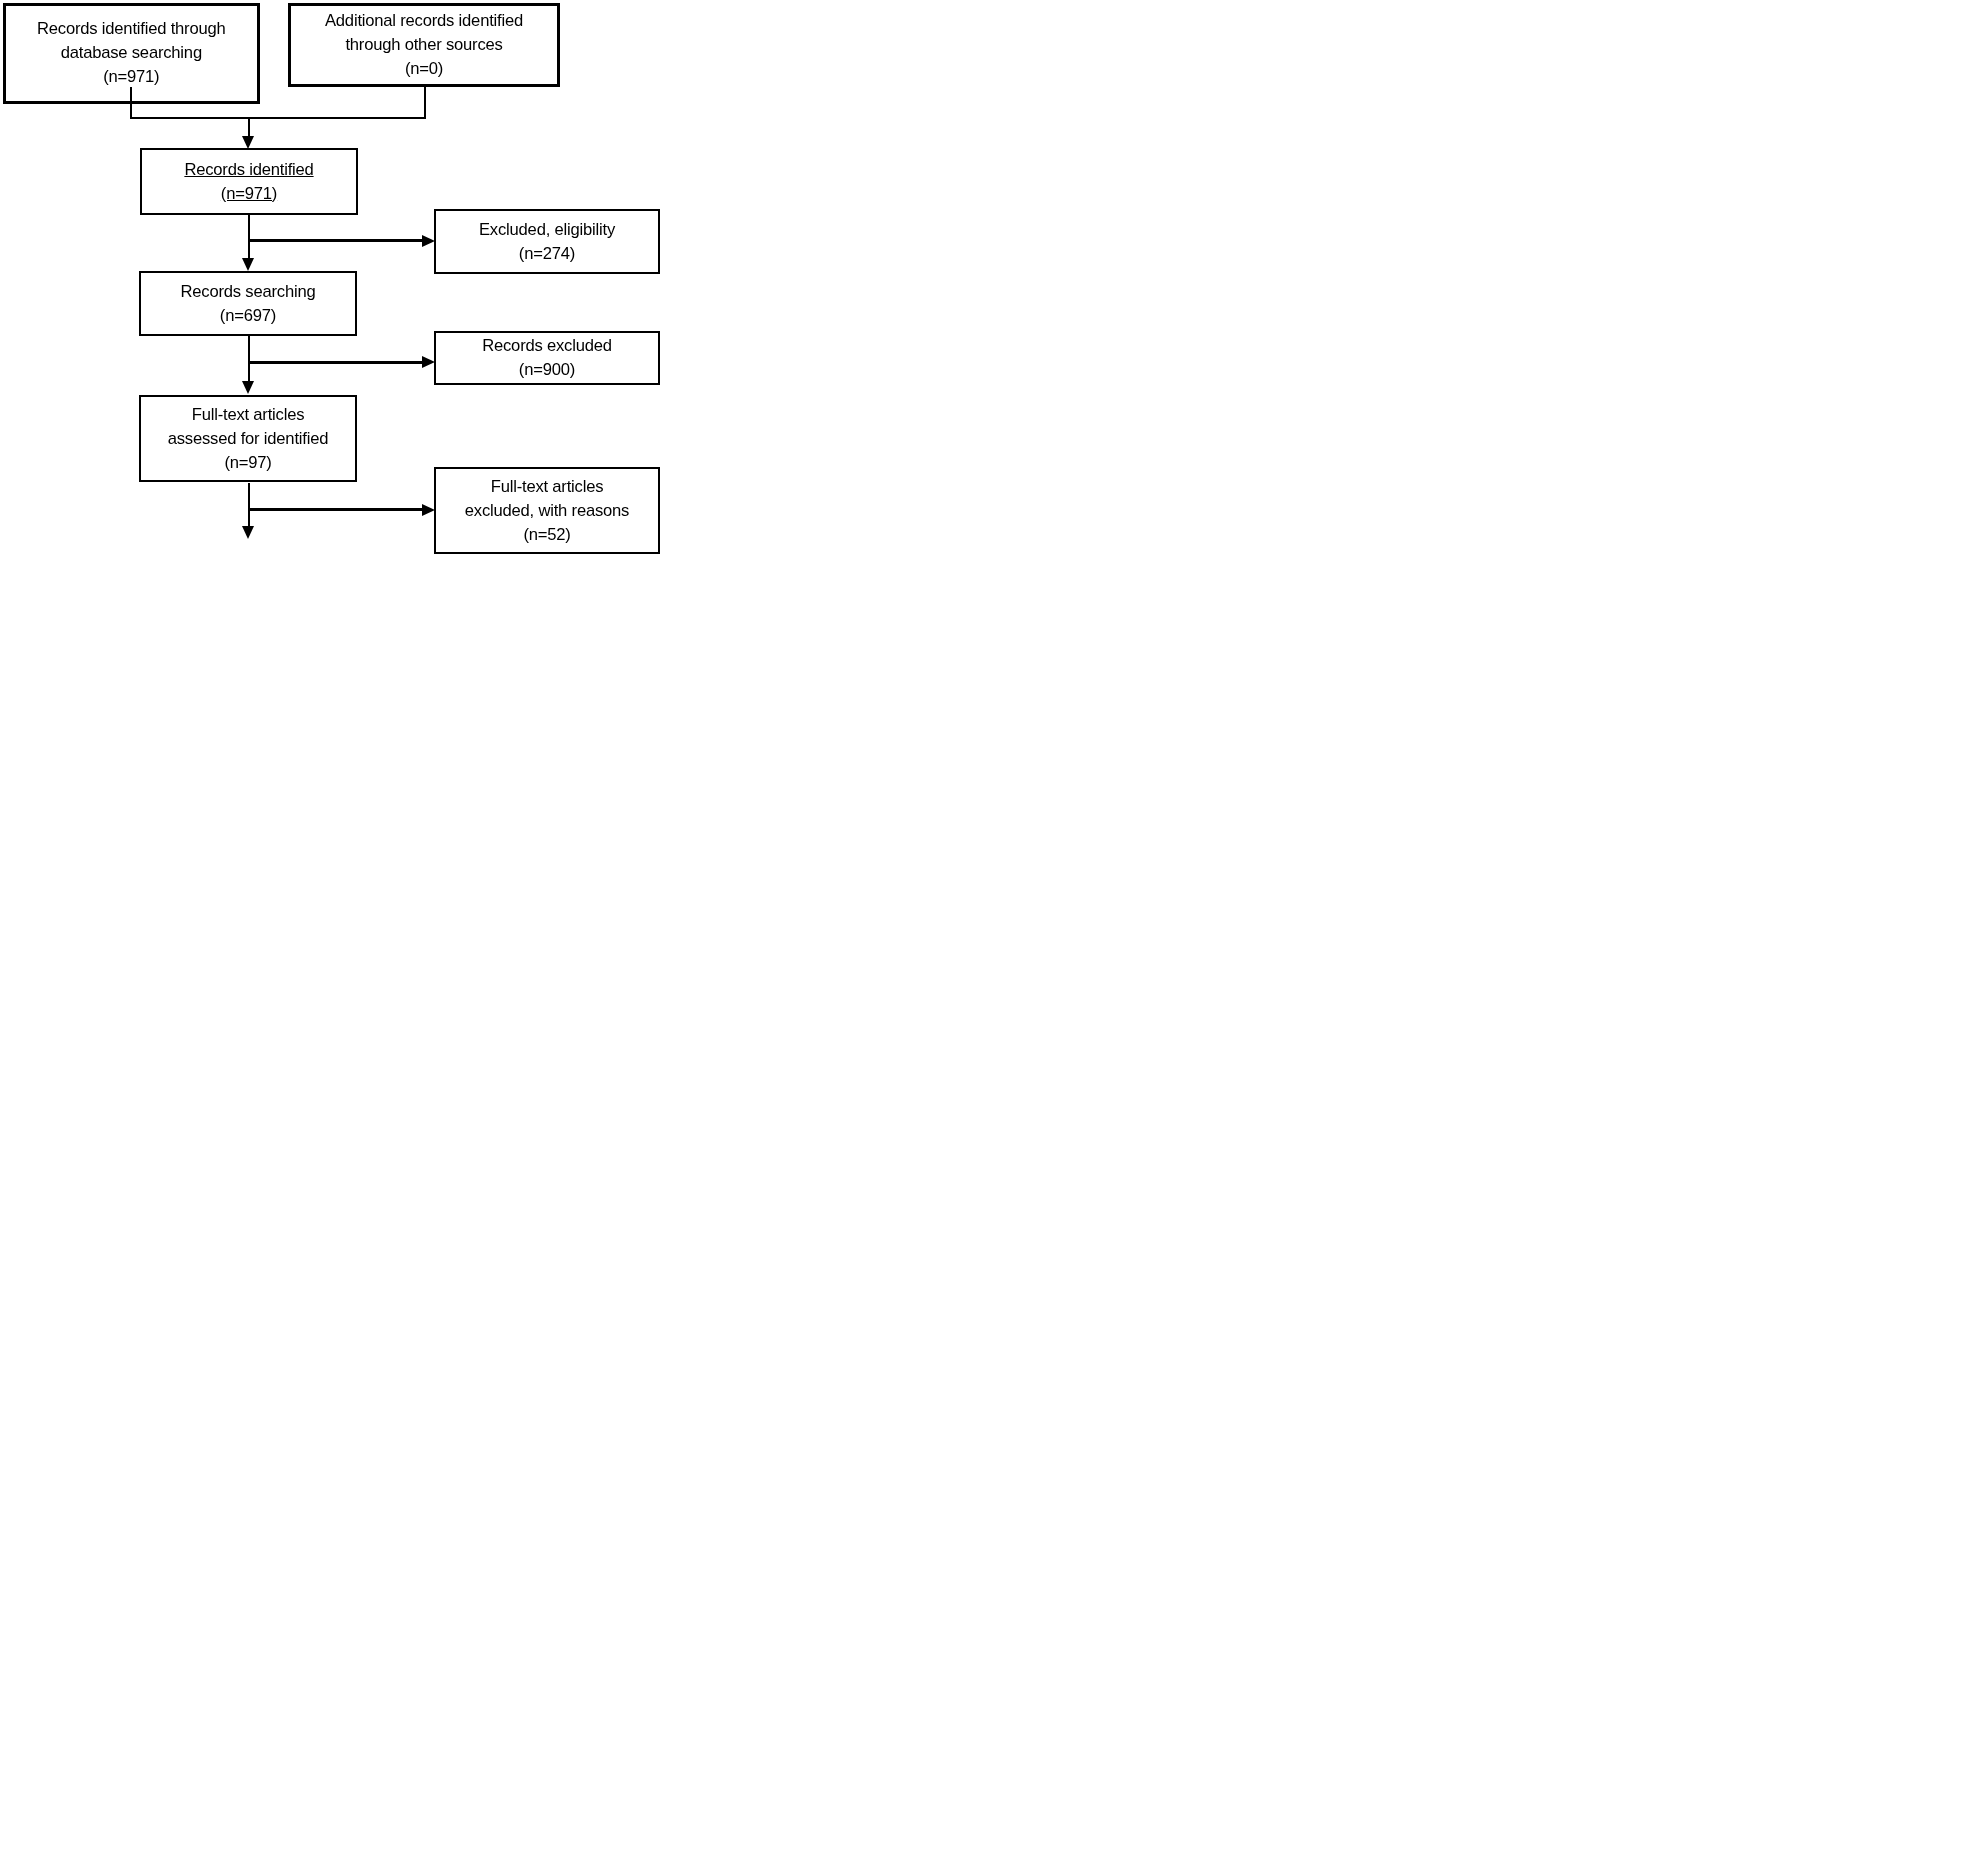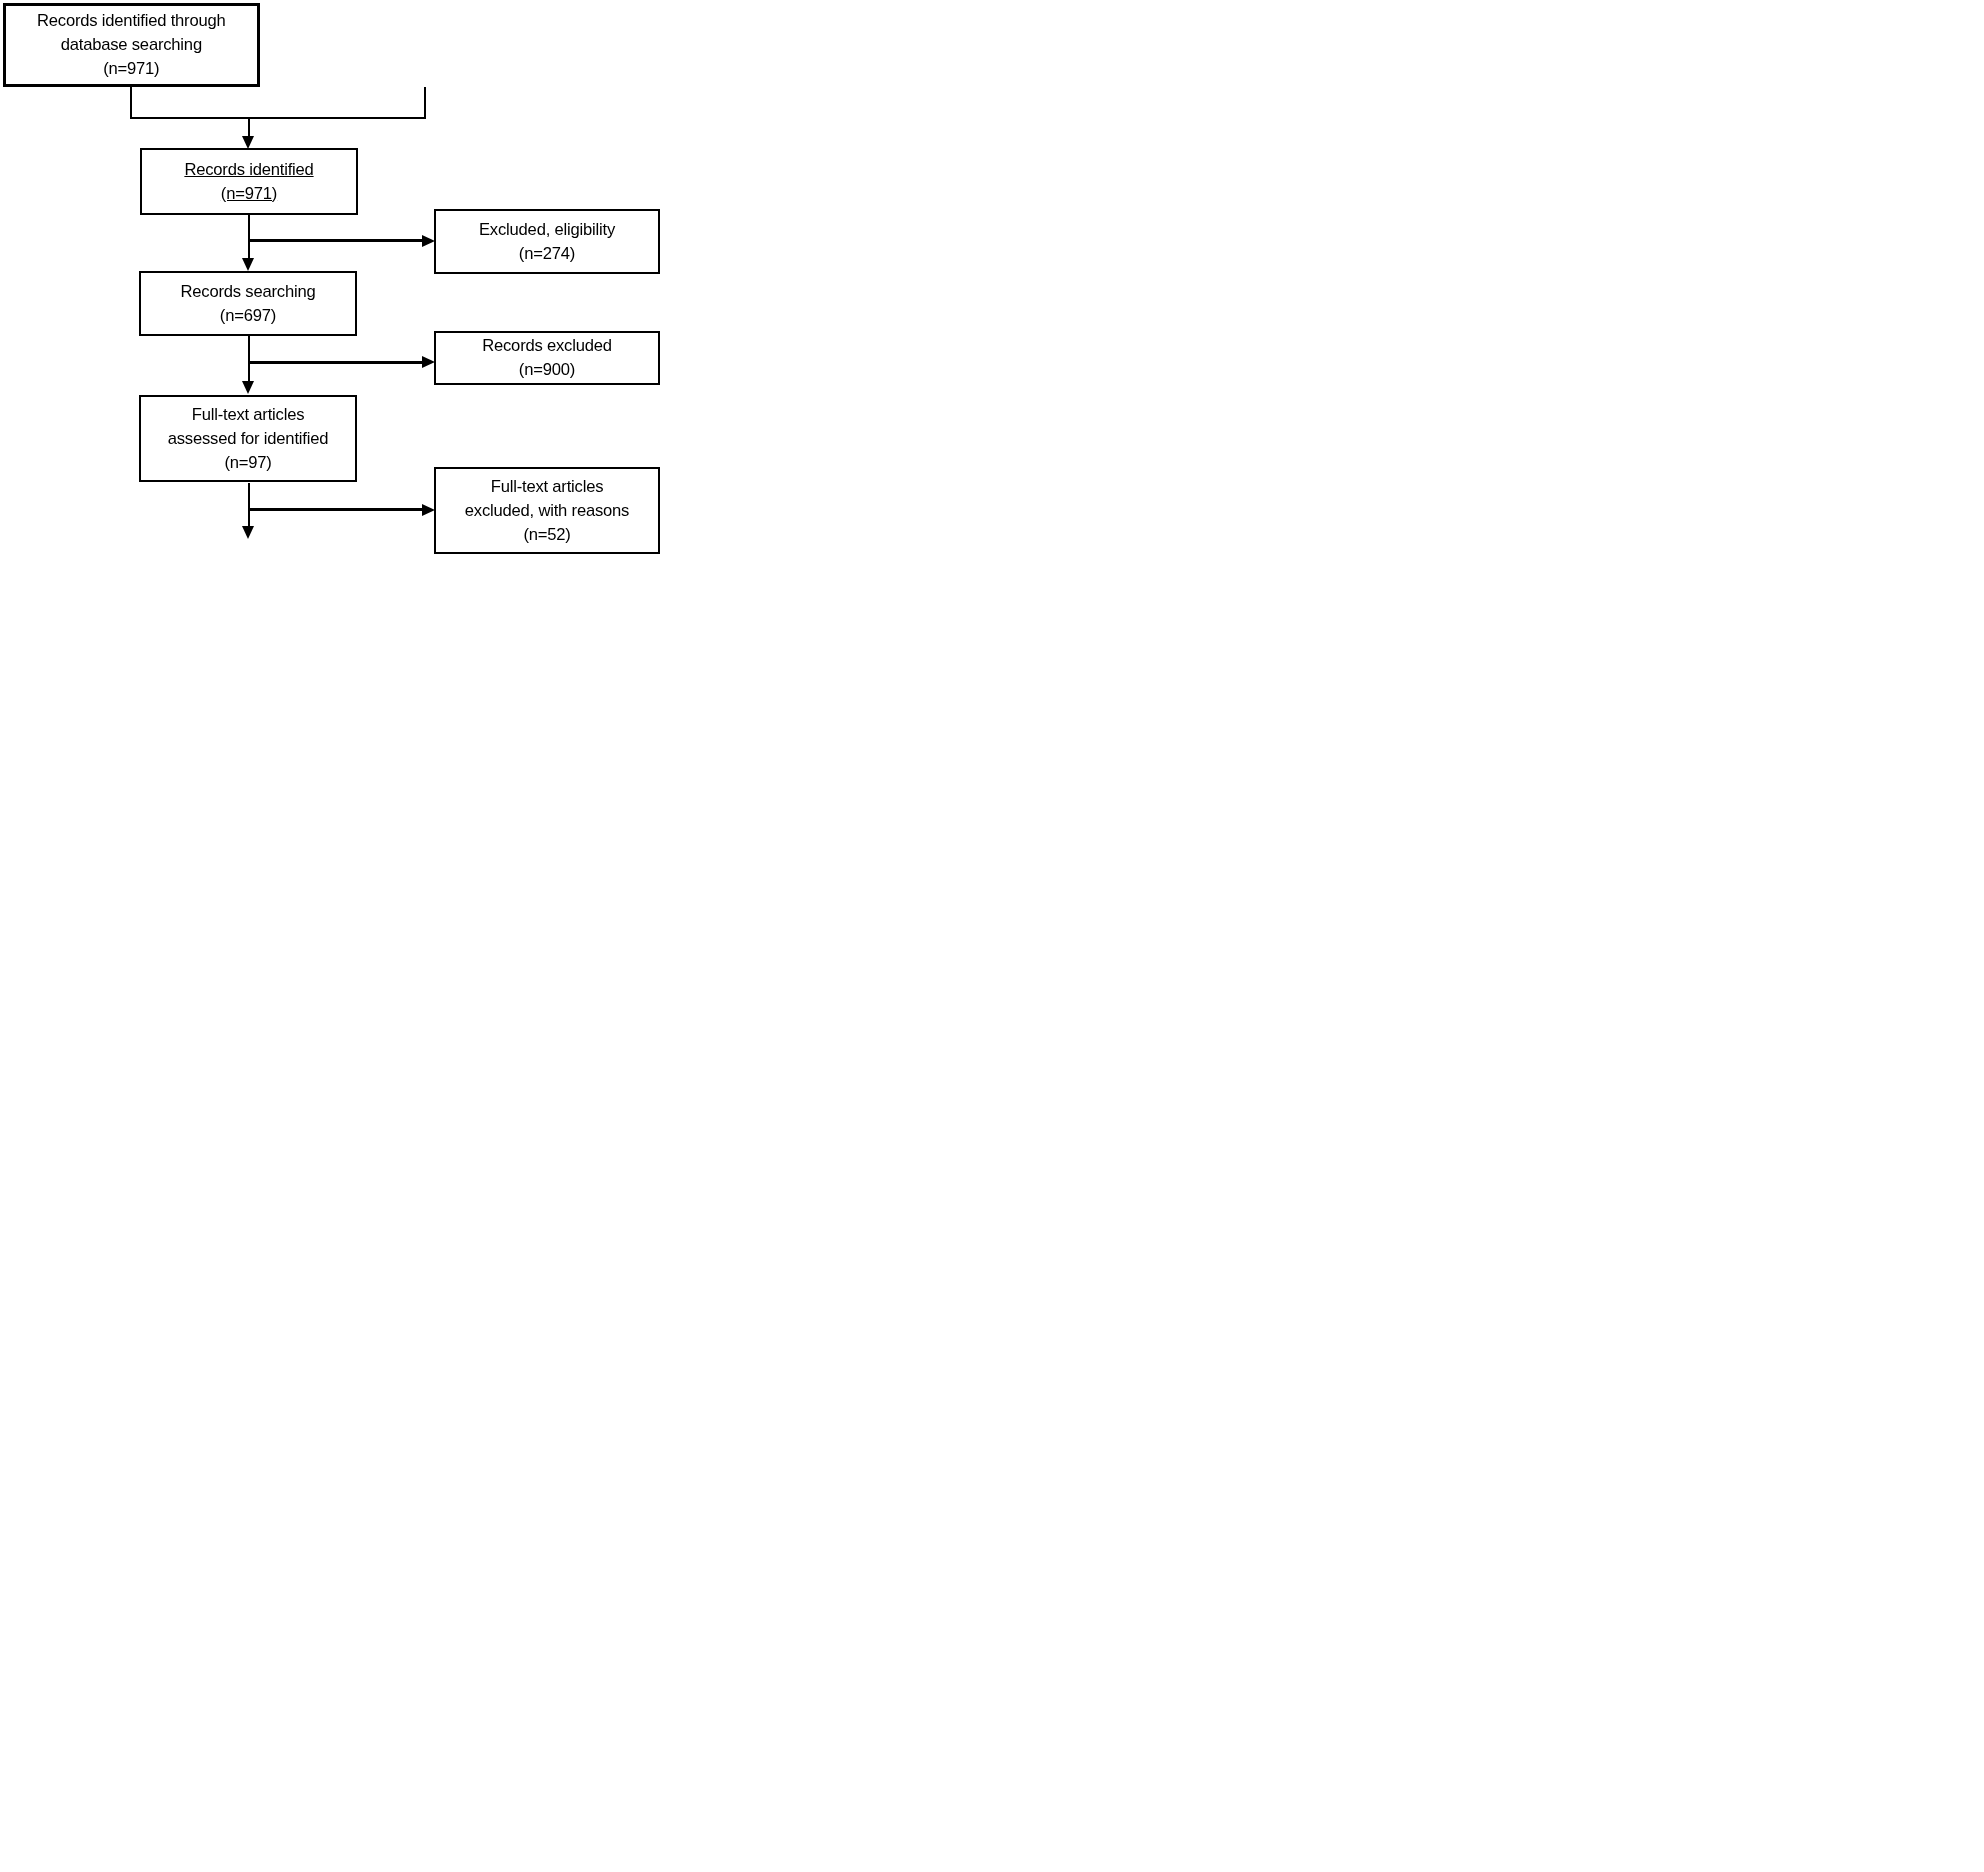--- a/index.html
+++ b/index.html
@@ -48,21 +48,21 @@
   }
   .arrowhead-right {
     position: absolute;
     width: 0;
     height: 0;
     border-top: 6px solid transparent;
     border-bottom: 6px solid transparent;
     border-left: 13.3px solid #000000;
   }
   
-  #b-db        { left: 2.8px;   top: 2.8px;   width: 257px; height: 84px; }
+  #b-db        { left: 2.8px;   top: 2.8px;   width: 257px; height: 101px; }
   #b-other     { left: 288px; top: 2.8px;   width: 272px; height: 84px; }
   #b-ident     { left: 140px; top: 148px; width: 218px; height: 67px; text-decoration: underline; }
   #b-dup       { left: 434px; top: 209px; width: 226px; height: 65px; }
   #b-screen    { left: 139px; top: 271px; width: 218px; height: 65px; }
   #b-excl      { left: 434px; top: 331px; width: 226px; height: 54px; align-items: center; }
   #b-fulltext  { left: 139px; top: 395px; width: 218px; height: 87px; }
   #b-ftexcl    { left: 434px; top: 467px; width: 226px; height: 87px; }
   #b-included  { left: 139px; top: 539px; width: 213px; height: 84px; }
   
   #stub-left   { left: 130px; top: 87px; width: 1.7px;   height: 32px; }
@@ -87,20 +87,25 @@
 <body>
 
 <div class="canvas">
 
   <div class="box top" id="b-db">
     <div class="txt">Records identified through</div>
     <div class="txt">database searching</div>
     <div class="txt">(n=971)</div>
   </div>
 
+  <div class="box top" id="b-other">
+    <div class="txt">Additional records identified</div>
+    <div class="txt">through other sources</div>
+    <div class="txt">(n=0)</div>
+  </div>
 
   <div class="line" id="stub-left"></div>
   <div class="line" id="stub-right"></div>
   <div class="line" id="join-line"></div>
   <div class="line" id="a1-shaft"></div>
   <div class="arrowhead-down" id="a1-head"></div>
 
   <div class="box" id="b-ident">
     <div class="txt">Records identified</div>
     <div class="txt">(n=971)</div>

